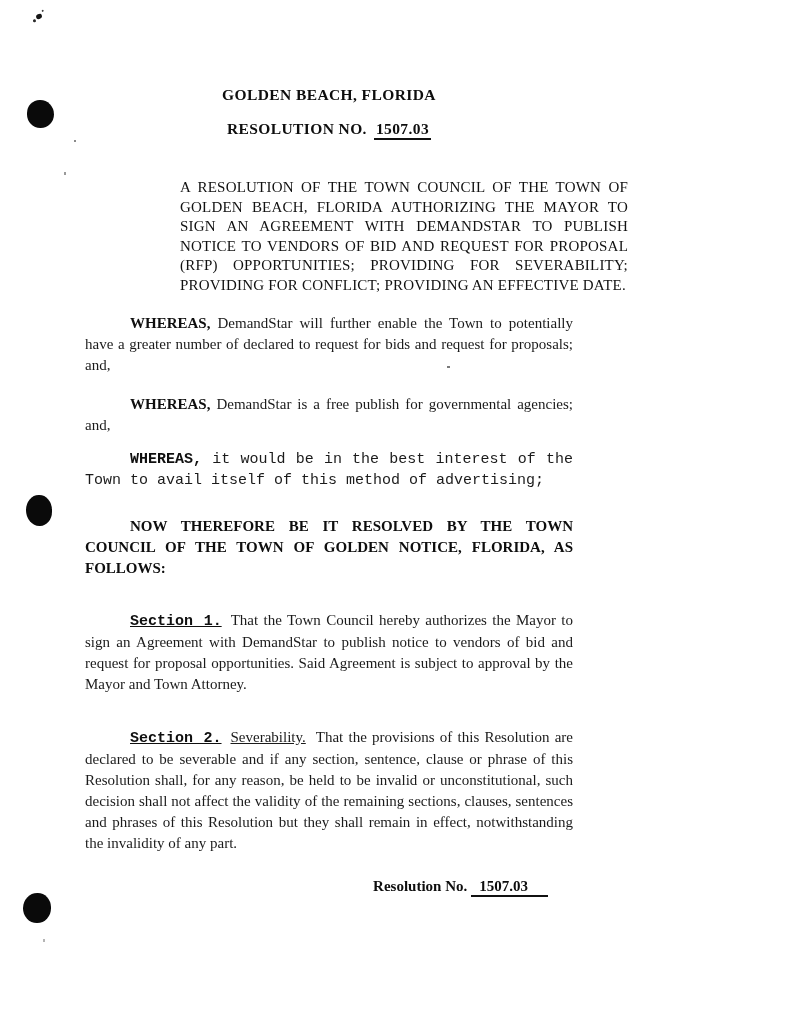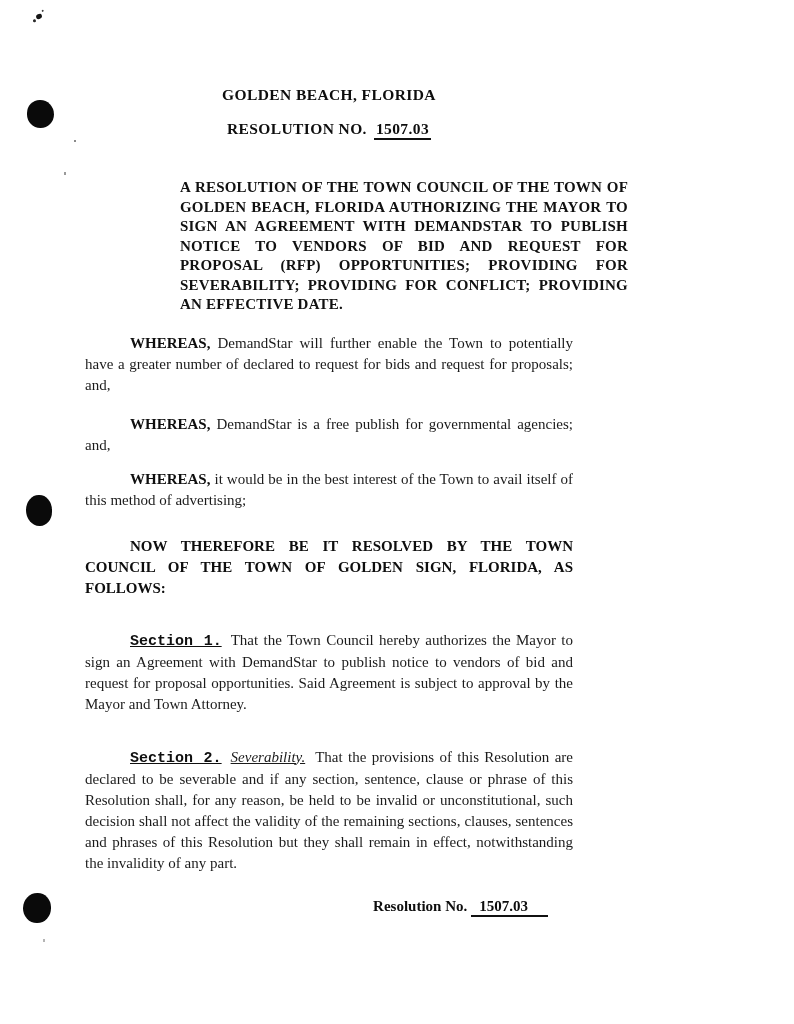--- a/index.html
+++ b/index.html
@@ -72,60 +72,59 @@
     margin-left: 7px;
     border-bottom: 2px solid #111;
     padding: 0 2px 1px 2px;
   }
 
   .preamble {
     margin-top: 40px;
     margin-left: 95px;
     width: 448px;
     font-size: 15px;
-    font-weight: bold;
+    font-weight: normal;
     line-height: 19.5px;
     text-align: justify;
     letter-spacing: 0.2px;
     color: #111;
   }
 
   .para {
     font-size: 15px;
     line-height: 21px;
     text-align: justify;
     text-indent: 45px;
     color: #1b1b1b;
   }
   .lead { font-weight: bold; color: #0f0f0f; }
 
   .w1 { margin-top: 57px; }
   .w2 { margin-top: 18px; }
   .w3 { margin-top: 18px; }
-  .w4 { margin-top: 13px; }
+  .w4 { margin-top: 13px; font-family: Liberation Mono, monospace; }
 
   .resolved {
     margin-top: 25px;
     font-weight: bold;
     color: #0e0e0e;
   }
 
   .s1 { margin-top: 31px; }
   .s2 { margin-top: 32px; }
   .sec-label {
     font-weight: bold;
     text-decoration: underline;
     color: #0f0f0f;
     margin-right: 9px;
     font-family: Liberation Mono, monospace;
   }
   .sec-sublabel {
     text-decoration: underline;
     margin-right: 10px;
-    font-style: italic;
   }
 
   .doc-footer {
     margin-top: 24px;
     margin-right: 25px;
     text-align: right;
     font-size: 15px;
     font-weight: bold;
     color: #0e0e0e;
   }
@@ -165,21 +164,21 @@
   </p>
 
   <p class="para w3">
     <span class="lead">WHEREAS,</span><span> DemandStar is a free publish for governmental agencies; and,</span>
   </p>
 
   <p class="para w4">
     <span class="lead">WHEREAS,</span><span> it would be in the best interest of the Town to avail itself of this method of advertising;</span>
   </p>
 
-  <p class="para resolved">NOW THEREFORE BE IT RESOLVED BY THE TOWN COUNCIL OF THE TOWN OF GOLDEN SIGN, FLORIDA, AS FOLLOWS:</p>
+  <p class="para resolved">NOW THEREFORE BE IT RESOLVED BY THE TOWN COUNCIL OF THE TOWN OF GOLDEN NOTICE, FLORIDA, AS FOLLOWS:</p>
 
   <p class="para s1">
     <span class="sec-label">Section 1.</span><span>That the Town Council hereby authorizes the Mayor to sign an Agreement with DemandStar to publish notice to vendors of bid and request for proposal opportunities. Said Agreement is subject to approval by the Mayor and Town Attorney.</span>
   </p>
 
   <p class="para s2">
     <span class="sec-label">Section 2.</span><span class="sec-sublabel">Severability.</span><span>That the provisions of this Resolution are declared to be severable and if any section, sentence, clause or phrase of this Resolution shall, for any reason, be held to be invalid or unconstitutional, such decision shall not affect the validity of the remaining sections, clauses, sentences and phrases of this Resolution but they shall remain in effect, notwithstanding the invalidity of any part.</span>
   </p>
 
   <p class="doc-footer">

